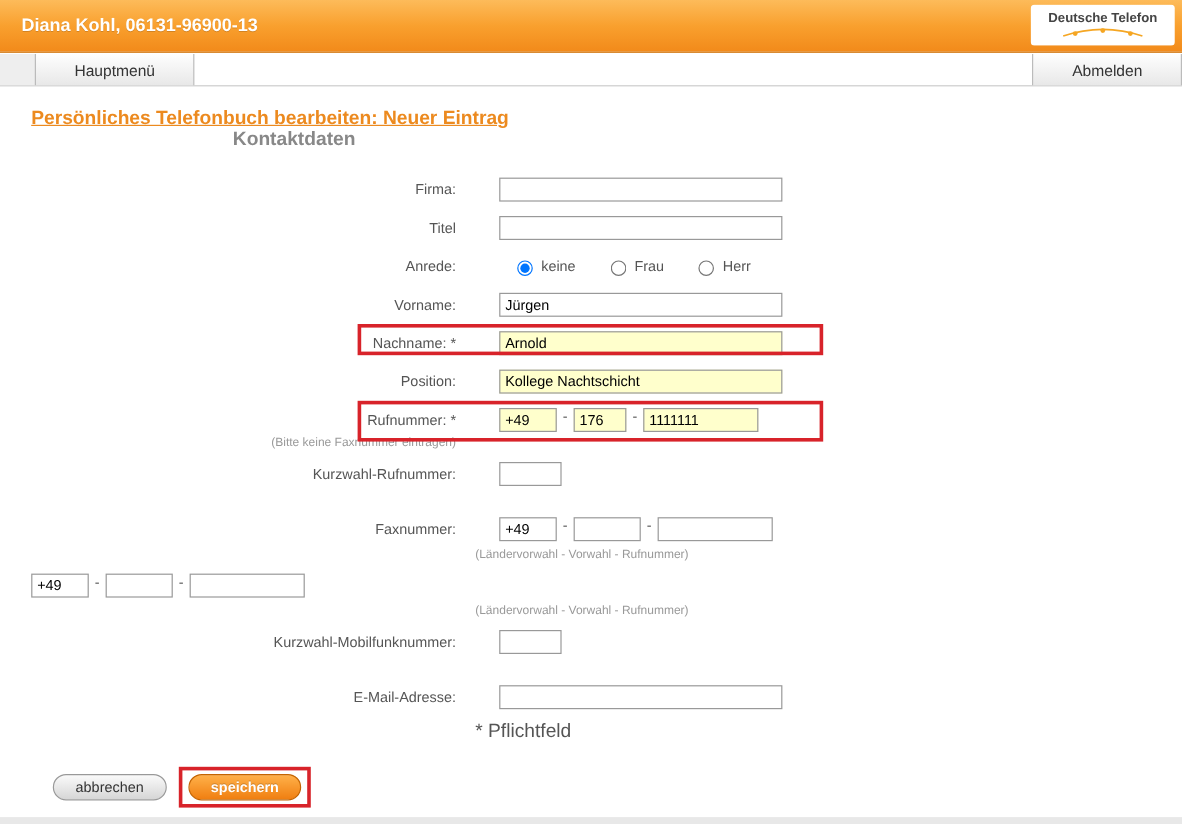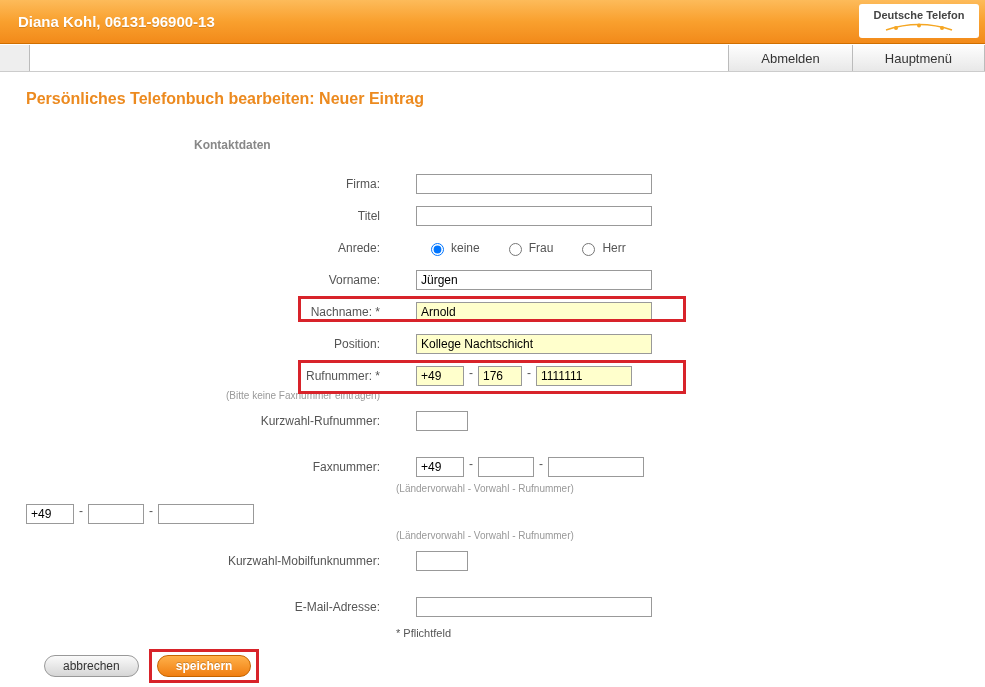--- a/index.html
+++ b/index.html
@@ -59,24 +59,24 @@
   .menucell-r {
     margin-left: auto;
     border-left: 1px solid #bbb;
   }
   
   .content {
     padding: 18px 26px 6px 26px;
   }
   .page-title {
     color: #ec8a1f; font-size: 16px; font-weight: bold;
-    margin-bottom: 30px;
+    text-decoration: underline;
   }
   .section-title {
-    color: #888; font-weight: bold; font-size: 12px;
+    color: #888; font-weight: bold; font-size: 16px;
     margin-left: 168px; margin-bottom: 20px;
   }
   .formrow {
     display: flex; align-items: center;
     margin-bottom: 8px; min-height: 24px;
     position: relative;
     gap: 28px;
   }
   .lbl {
     width: 362px; text-align: right; padding-right: 8px;
@@ -96,21 +96,21 @@
   .num-group { display:inline-flex; gap:5px; }
   .num-group .dash { color:#555; }
   .helper {
     width:362px; text-align:right; padding-right:8px;
     color:#999; font-size:10px;
     margin-top:-6px; margin-bottom:8px;
   }
   .helper-phone {
     font-size:10px; color:#999; margin-left:370px; margin-top:-4px; margin-bottom:8px;
   }
-  .pflicht { font-size:11px; color:#555; margin-left:370px; margin-top:4px; }
+  .pflicht { font-size:16px; color:#555; margin-left:370px; margin-top:4px; margin-bottom:10px;}
   .redbox {
     border: 3px solid #d8232a; padding: 2px 4px;
     position:absolute;
   }
   .redbox-nachname { left:272px; top:-4px; width:388px; height:26px; }
   .redbox-rufnummer { left:272px; top:-4px; width:388px; height:34px; }
   .spacer { height: 14px;}
   
   .btnbar {
     display:flex; gap:10px; padding: 4px 14px 8px 14px; align-items:center;
@@ -148,22 +148,22 @@
           <circle cx="12" cy="5" r="2" fill="#f5a623"></circle>
           <circle cx="35" cy="2.5" r="2" fill="#f5a623"></circle>
           <circle cx="58" cy="5" r="2" fill="#f5a623"></circle>
         </svg>
       </span>
     </div>
   </div>
 
   <div class="menubar">
     <div class="menucell-l"></div>
+    <div class="menucell">Hauptmenü</div>
     <div class="menucell menucell-r">Abmelden</div>
-    <div class="menucell">Hauptmenü</div>
   </div>
 
   <div class="content">
     <div class="page-title">Persönliches Telefonbuch bearbeiten: Neuer Eintrag</div>
     <div class="section-title">Kontaktdaten</div>
 
     <div class="formrow">
       <div class="lbl">Firma:</div>
       <div class="fld"><input type="text" class="w-long" value="" style=""></div>
     </div>

